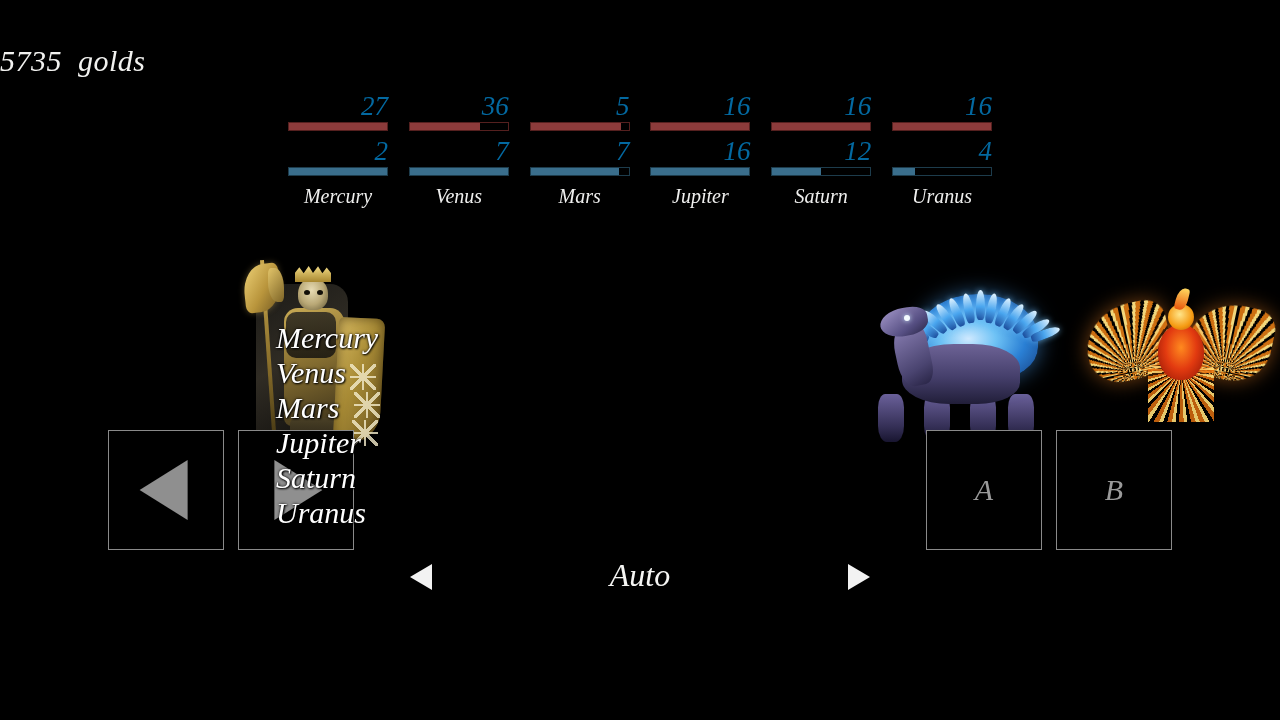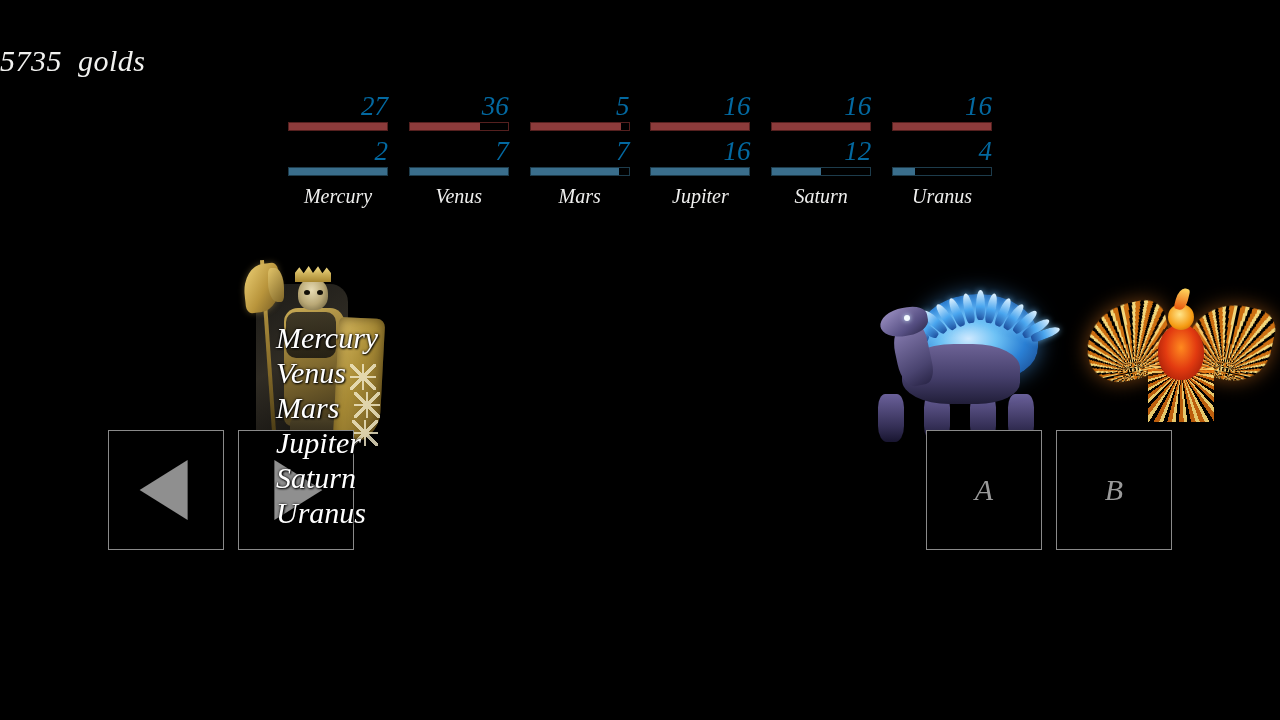--- a/index.html
+++ b/index.html
@@ -455,14 +455,19 @@
       <div class="planet-list-item">Uranus</div>
     </div>
 
   <div class="sq-btn" id="slot-a">
     <div class="slot-label">A</div>
   </div>
   <div class="sq-btn" id="slot-b">
     <div class="slot-label">B</div>
   </div>
 
+  <div class="auto-bar">
+    <div class="tri-white left"></div>
+    <div class="auto-label">Auto</div>
+    <div class="tri-white right"></div>
+  </div>
 
 </div>
 
 </body></html>

